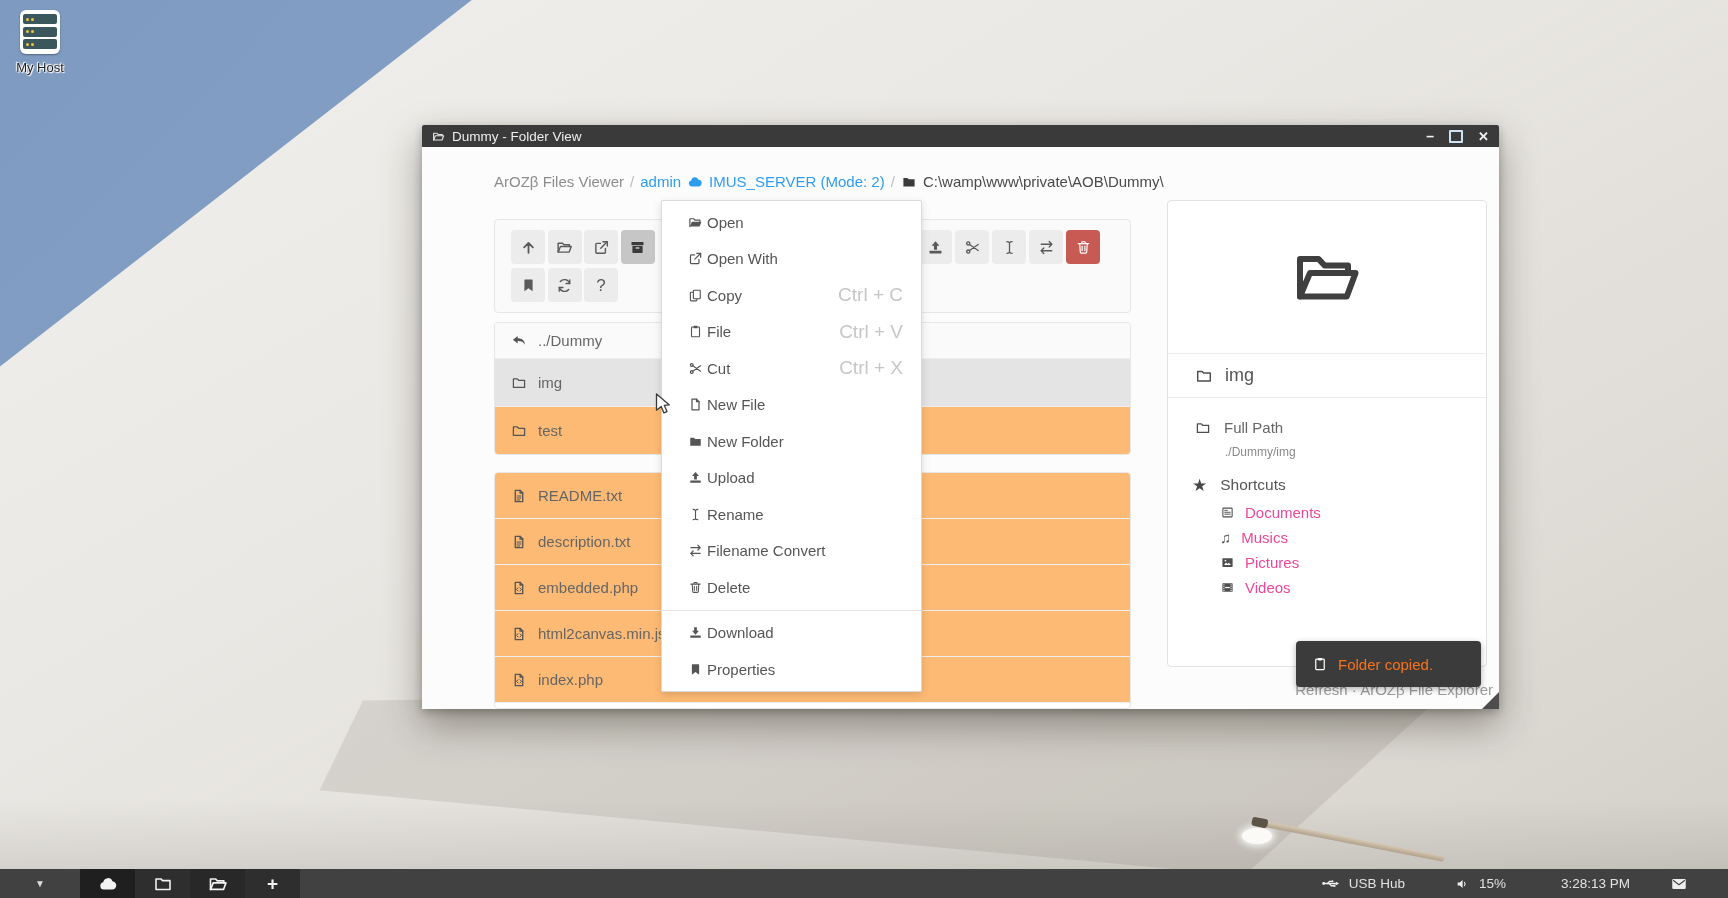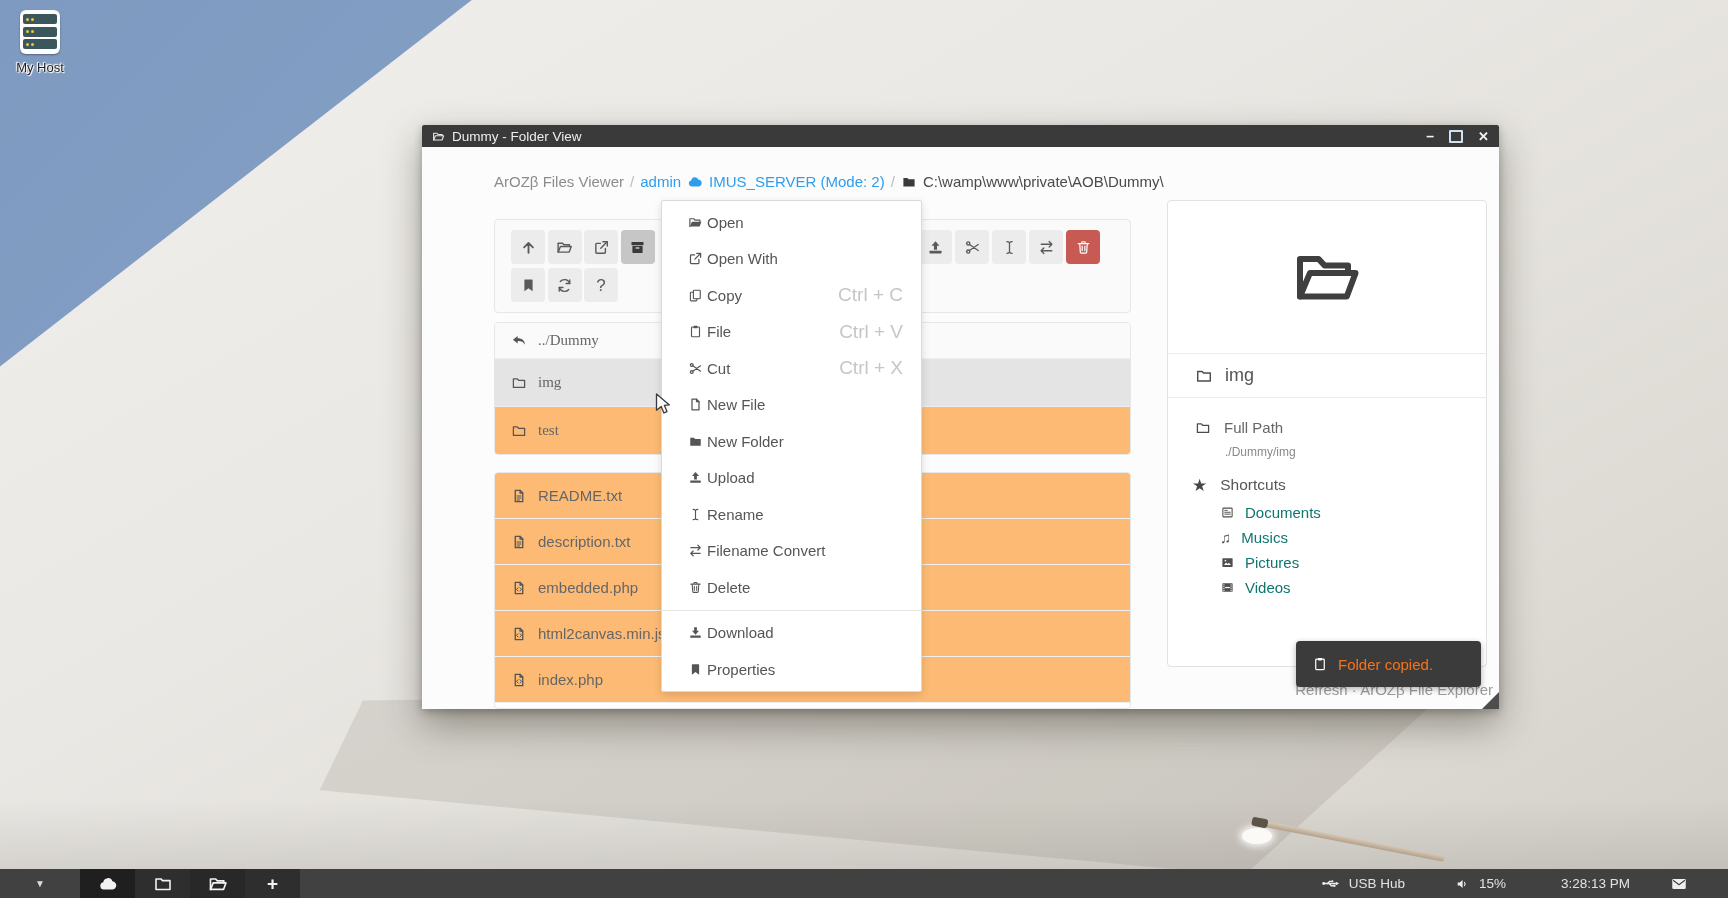--- a/index.html
+++ b/index.html
@@ -51,21 +51,21 @@
   #toolbar{position:absolute;left:72px;top:72px;width:637px;height:94px;}
   .tb-left{position:absolute;left:16px;top:10px;display:flex;gap:2.5px;}
   .tb-right{position:absolute;right:30px;top:10px;display:flex;gap:3px;}
   .tb-row2{position:absolute;left:16px;top:48px;display:flex;gap:2.5px;}
   .tbtn{width:34px;height:34px;border:none;border-radius:4px;background:#ececec;color:#5a5a5a;
     display:flex;align-items:center;justify-content:center;cursor:pointer;padding:0;}
   .tbtn .i{font-size:17px;}
   .tbtn.active{background:#c6c6c6;color:#3a3a3a;}
   .tbtn.danger{background:#c75a52;color:#fff;}
   
-  #folders{position:absolute;left:72px;top:175px;width:637px;height:133px;overflow:hidden;background:#fff;font-family:Liberation Serif, serif;}
+  #folders{position:absolute;left:72px;top:175px;width:637px;height:133px;overflow:hidden;background:#fff;}
   #files{position:absolute;left:72px;top:325px;width:637px;height:237px;overflow:hidden;background:#fff;}
   .lrow{display:flex;align-items:center;gap:11px;padding-left:16px;font-size:15px;color:#666;
     border-bottom:1px solid #efefef;box-sizing:border-box;cursor:pointer;background:#fdba74;}
   .lrow .i{font-size:16px;color:#555;}
   .row-up{height:36px;background:#fafafa;}
   .row-folder{height:48px;}
   .row-file{height:46px;}
   .lrow.selected{background:#e4e4e4;}
   
   #menu{position:absolute;left:239px;top:53px;width:259px;background:#fff;border:1px solid #dadada;
@@ -86,21 +86,21 @@
   .dt-row{display:flex;align-items:center;gap:13px;padding-left:27px;margin-top:21px;}
   .dt-row .i{font-size:16px;color:#4c4c4c;}
   .dt-row .label{font-size:15px;color:#666;}
   .dt-path{padding-left:57px;margin-top:9px;font-size:12px;color:#8a8a8a;}
   .dt-sc-head{display:flex;align-items:center;gap:13px;padding-left:24px;margin-top:17px;}
   .dt-sc-head .i{font-size:17px;color:#474747;}
   .dt-sc-head .label{font-size:15.5px;color:#555;}
   .dt-shortcuts{padding-left:52px;margin-top:6px;}
   .sc-item{display:flex;align-items:center;gap:10px;height:25px;cursor:pointer;}
   .sc-item .i{font-size:15px;color:#4f4f4f;}
-  .sc-item .label{font-size:15px;color:#0f766e;}
+  .sc-item .label{font-size:15px;color:#ec4899;}
   
   #toast{position:absolute;left:874px;top:494px;width:185px;height:46px;background:#3b3b3b;border-radius:4px;
     display:flex;align-items:center;gap:10px;padding-left:16px;box-sizing:border-box;z-index:40;box-shadow:0 2px 6px rgba(0,0,0,.3);}
   #toast .i{font-size:16px;color:#fff;}
   #toast .label{font-size:15px;color:#f97316;}
   #footer{position:absolute;right:6px;top:534px;font-size:15px;color:#9b9b9b;z-index:35;}
   #footer .link{cursor:pointer;}
   .resize-corner{position:absolute;right:0;bottom:0;width:0;height:0;z-index:50;
     border-left:17px solid transparent;border-bottom:17px solid #4d4d4d;}
   

